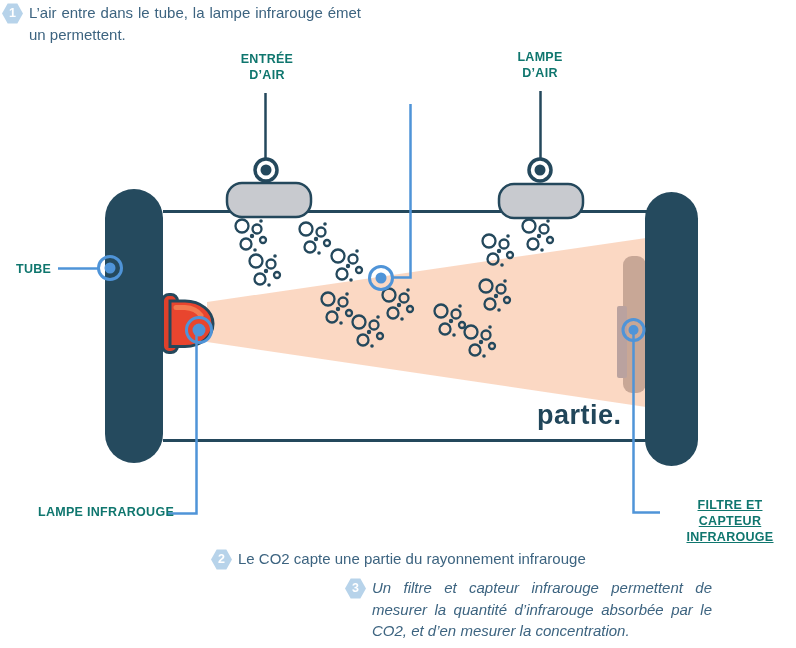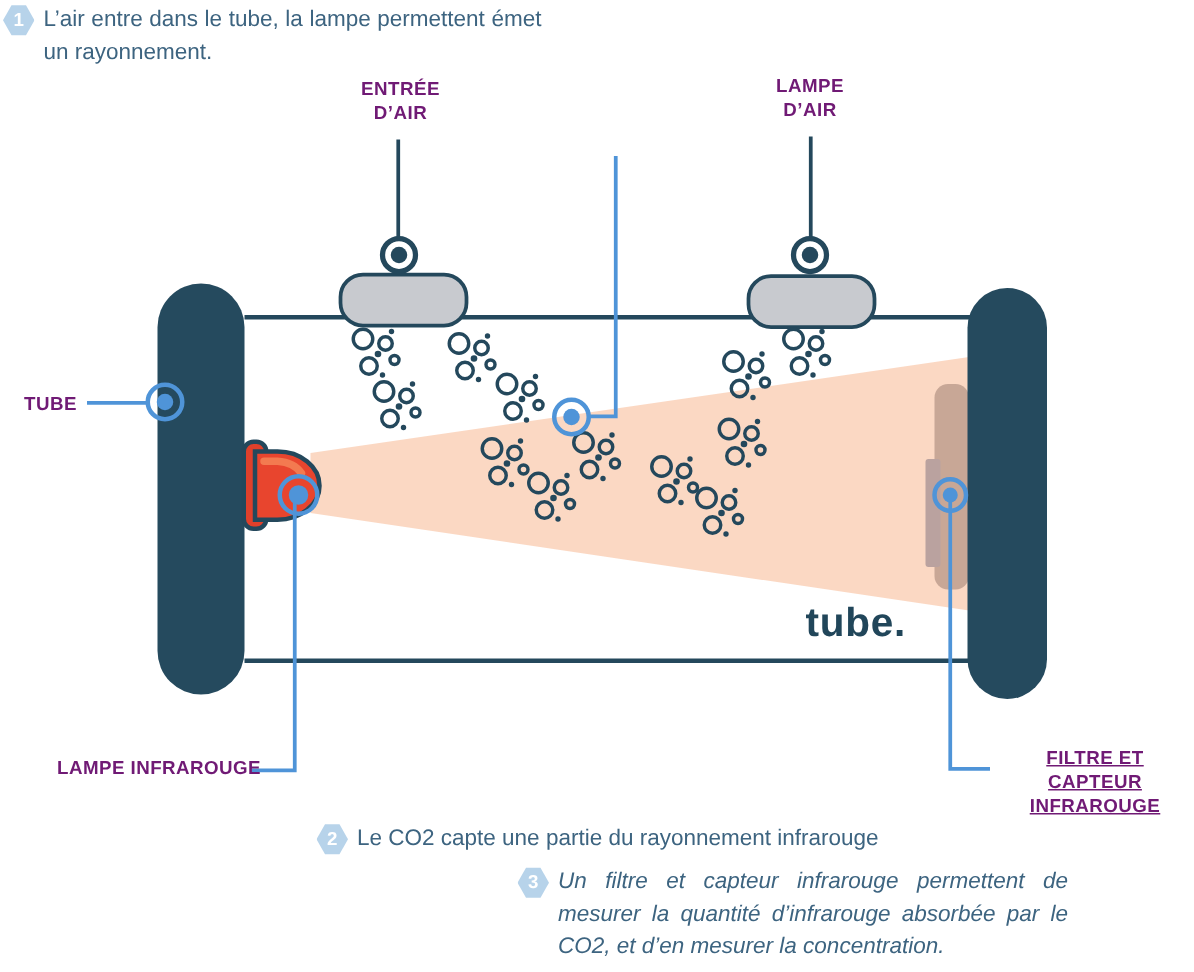--- a/index.html
+++ b/index.html
@@ -19,21 +19,21 @@
     display:flex;align-items:center;justify-content:center;
     font-size:12.5px;font-weight:bold;
   }
   .step1{left:2px;top:2px;}
   .step1 .txt{width:332px;text-align:justify;}
   .step2{left:211px;top:548px;}
   .step2 .txt{white-space:nowrap;}
   .step3{left:345px;top:577px;}
   .step3 .txt{width:340px;text-align:justify;font-style:italic;}
   .lbl{
-    position:absolute;color:#701a75;font-weight:bold;font-size:12.5px;
+    position:absolute;color:#0f766e;font-weight:bold;font-size:12.5px;
     line-height:16px;letter-spacing:0.3px;text-align:center;white-space:pre-line;
   }
   .lbl-entree{left:217px;top:51px;width:100px;}
   .lbl-molecules{left:340px;top:64px;width:141px;}
   .lbl-sortie{left:490px;top:49px;width:100px;}
   .lbl-tube{left:16px;top:261px;width:50px;text-align:left;}
   .lbl-lampe{left:38px;top:504px;white-space:nowrap;text-align:left;}
   .lbl-filtre{left:668px;top:497px;width:124px;text-decoration:underline;}
   .logo{
     position:absolute;left:537px;top:400px;color:#21465a;
@@ -195,21 +195,21 @@
     <circle cx="199" cy="330" r="12.5" fill="none" stroke="#4f94d8" stroke-width="3"></circle>
     <circle cx="199" cy="330" r="6.5" fill="#4f94d8"></circle>
 
     <polyline points="633.5,332 633.5,512.5 660,512.5" fill="none" stroke="#4f94d8" stroke-width="2.5"></polyline>
     <circle cx="633.5" cy="330" r="10.5" fill="none" stroke="#4f94d8" stroke-width="3"></circle>
     <circle cx="633.5" cy="330" r="5" fill="#4f94d8"></circle>
   </svg>
 
   <div class="step step1">
     <div class="badge">1</div>
-    <div class="txt">L’air entre dans le tube, la lampe permettent émet un rayonnement.</div>
+    <div class="txt">L’air entre dans le tube, la lampe infrarouge émet un permettent.</div>
   </div>
 
   <div class="step step2">
     <div class="badge">2</div>
     <div class="txt">Le CO2 capte une partie du rayonnement infrarouge</div>
   </div>
 
   <div class="step step3">
     <div class="badge">3</div>
     <div class="txt">Un filtre et capteur infrarouge permettent de mesurer la quantité d’infrarouge absorbée par le CO2, et d’en mesurer la concentration.</div>
@@ -217,15 +217,15 @@
 
   <div class="lbl lbl-entree">ENTRÉE
 D’AIR</div>
   <div class="lbl lbl-sortie">LAMPE
 D’AIR</div>
   <div class="lbl lbl-tube">TUBE</div>
   <div class="lbl lbl-lampe">LAMPE INFRAROUGE</div>
   <div class="lbl lbl-filtre">FILTRE ET CAPTEUR
 INFRAROUGE</div>
 
-  <div class="logo">tube.</div>
+  <div class="logo">partie.</div>
 
 </div>
 
 </body></html>

